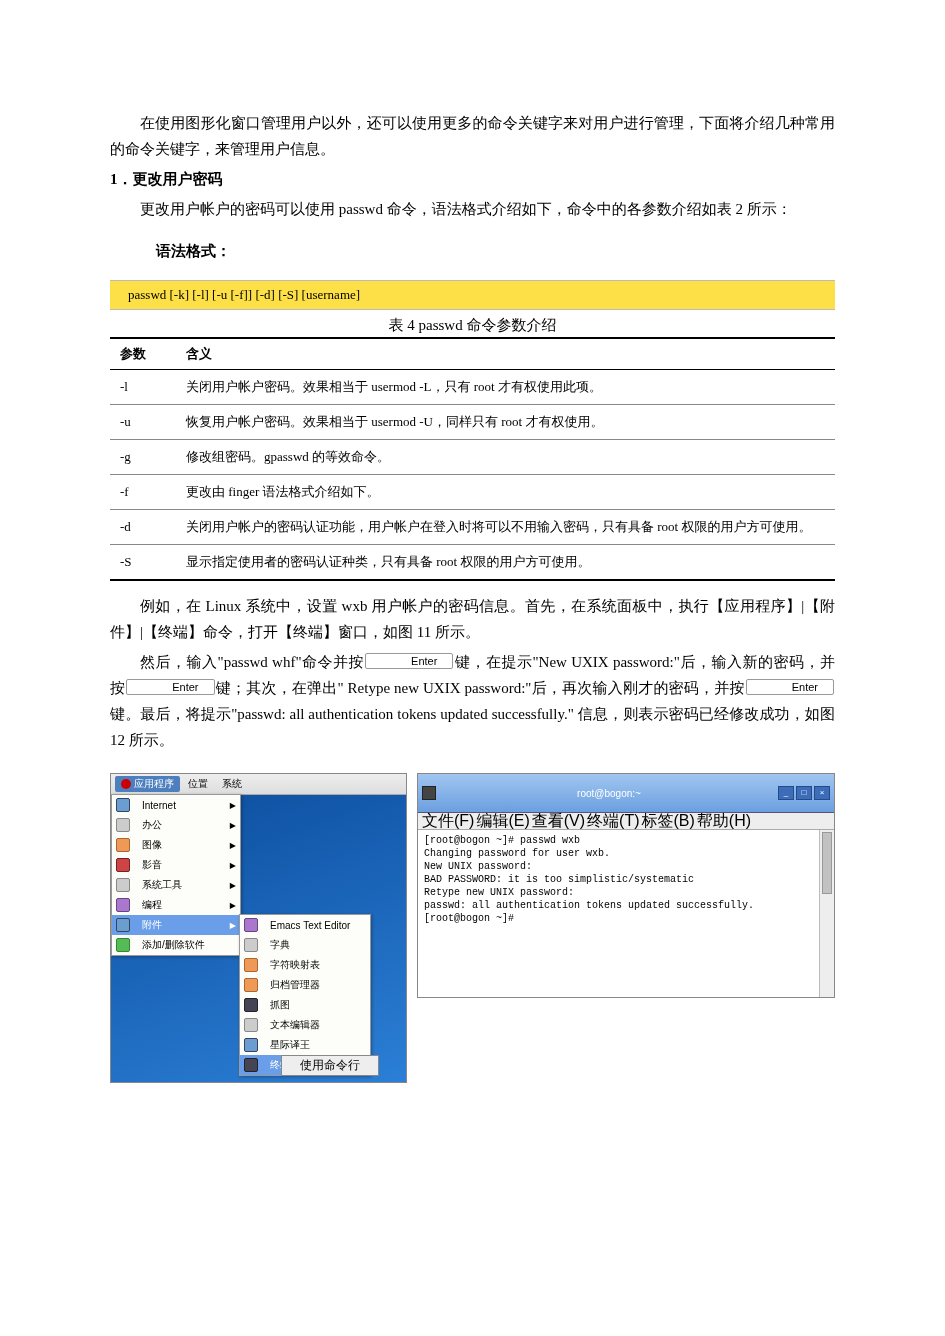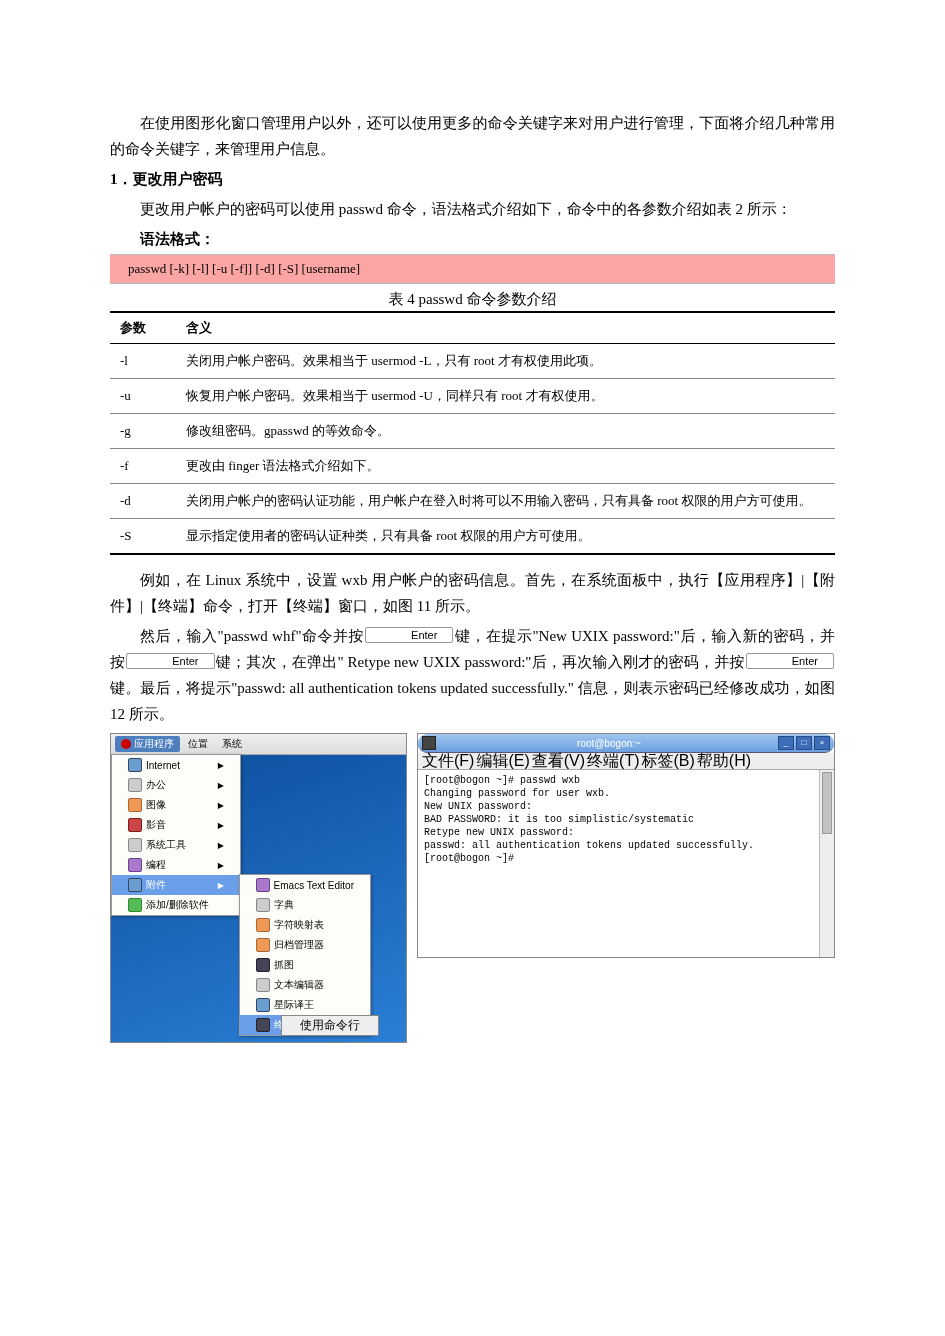--- a/index.html
+++ b/index.html
@@ -32,32 +32,32 @@
     text-indent: 2em;
   }
   .sec-heading {
     margin: 4px 0 4px 0;
     font-size: 15px;
     line-height: 26px;
     font-weight: bold;
     font-family: "SimSun", serif;
   }
   .sub-label {
-    margin: 0;
+    margin: 16px;
     font-size: 15px;
     line-height: 26px;
     font-weight: bold;
     text-indent: 2em;
   }
   .syntax-box {
     margin: 2px 0 6px 0;
     padding: 6px 18px;
     font-size: 13px;
     font-family: "Times New Roman", serif;
-    background: #fca5a5;
+    background: #fde047;
     border-top: 1px solid #bbb;
     border-bottom: 1px solid #bbb;
   }
   .table-caption {
     text-align: center;
     font-size: 15px;
     margin: 2px 0 2px 0;
   }
   table.params {
     width: 100%;
@@ -94,21 +94,21 @@
     font-size: 11px;
     font-family: "Helvetica", "Arial", sans-serif;
     line-height: 14px;
     vertical-align: 2px;
     background: #fff;
     margin: 0 1px;
   }
   .figs {
     display: flex;
     gap: 10px;
-    margin-top: 6px;
+    margin-top: 20px;
     align-items: flex-start;
   }
   .fig-left {
     width: 297px;
     height: 310px;
     box-sizing: border-box;
     background: linear-gradient(160deg, #0a4a9a 0%, #2b7fd6 100%);
     border: 1px solid #888;
     font-family: "WenQuanYi Micro Hei", "Helvetica", sans-serif;
     font-size: 10px;
@@ -148,22 +148,22 @@
   .menu-col {
     position: absolute;
     top: 20px;
     background: #fdfdfa;
     border: 1px solid #999;
     box-shadow: 1px 1px 3px rgba(0,0,0,.3);
   }
   .menu-col .row {
     display: flex;
     align-items: center;
-    gap: 4px;
-    padding: 2px 16px;
+    gap: 12px;
+    padding: 2px 4px;
     height: 16px;
     white-space: nowrap;
   }
   .menu-col .row.sel {
     background: #6a9ee8;
     color: #fff;
   }
   .menu-col .row .arrow {
     margin-left: auto;
     font-size: 8px;
@@ -205,22 +205,21 @@
   }
   .term-title {
     background: linear-gradient(#a0c6f0, #6c9fe0);
     border-bottom: 1px solid #557;
     height: 18px;
     color: #fff;
     display: flex;
     align-items: center;
     font-family: "Helvetica", sans-serif;
     font-size: 10px;
-    padding: 0 4px;
-    border-radius: 9px;
+    padding: 10px 4px;
   }
   .term-title .spacer { flex: 1; }
   .term-title .winbtn {
     width: 14px; height: 12px;
     background: #3d6db8;
     border: 1px solid #254a85;
     margin-left: 2px;
     color: #fff;
     font-size: 8px;
     line-height: 12px;

